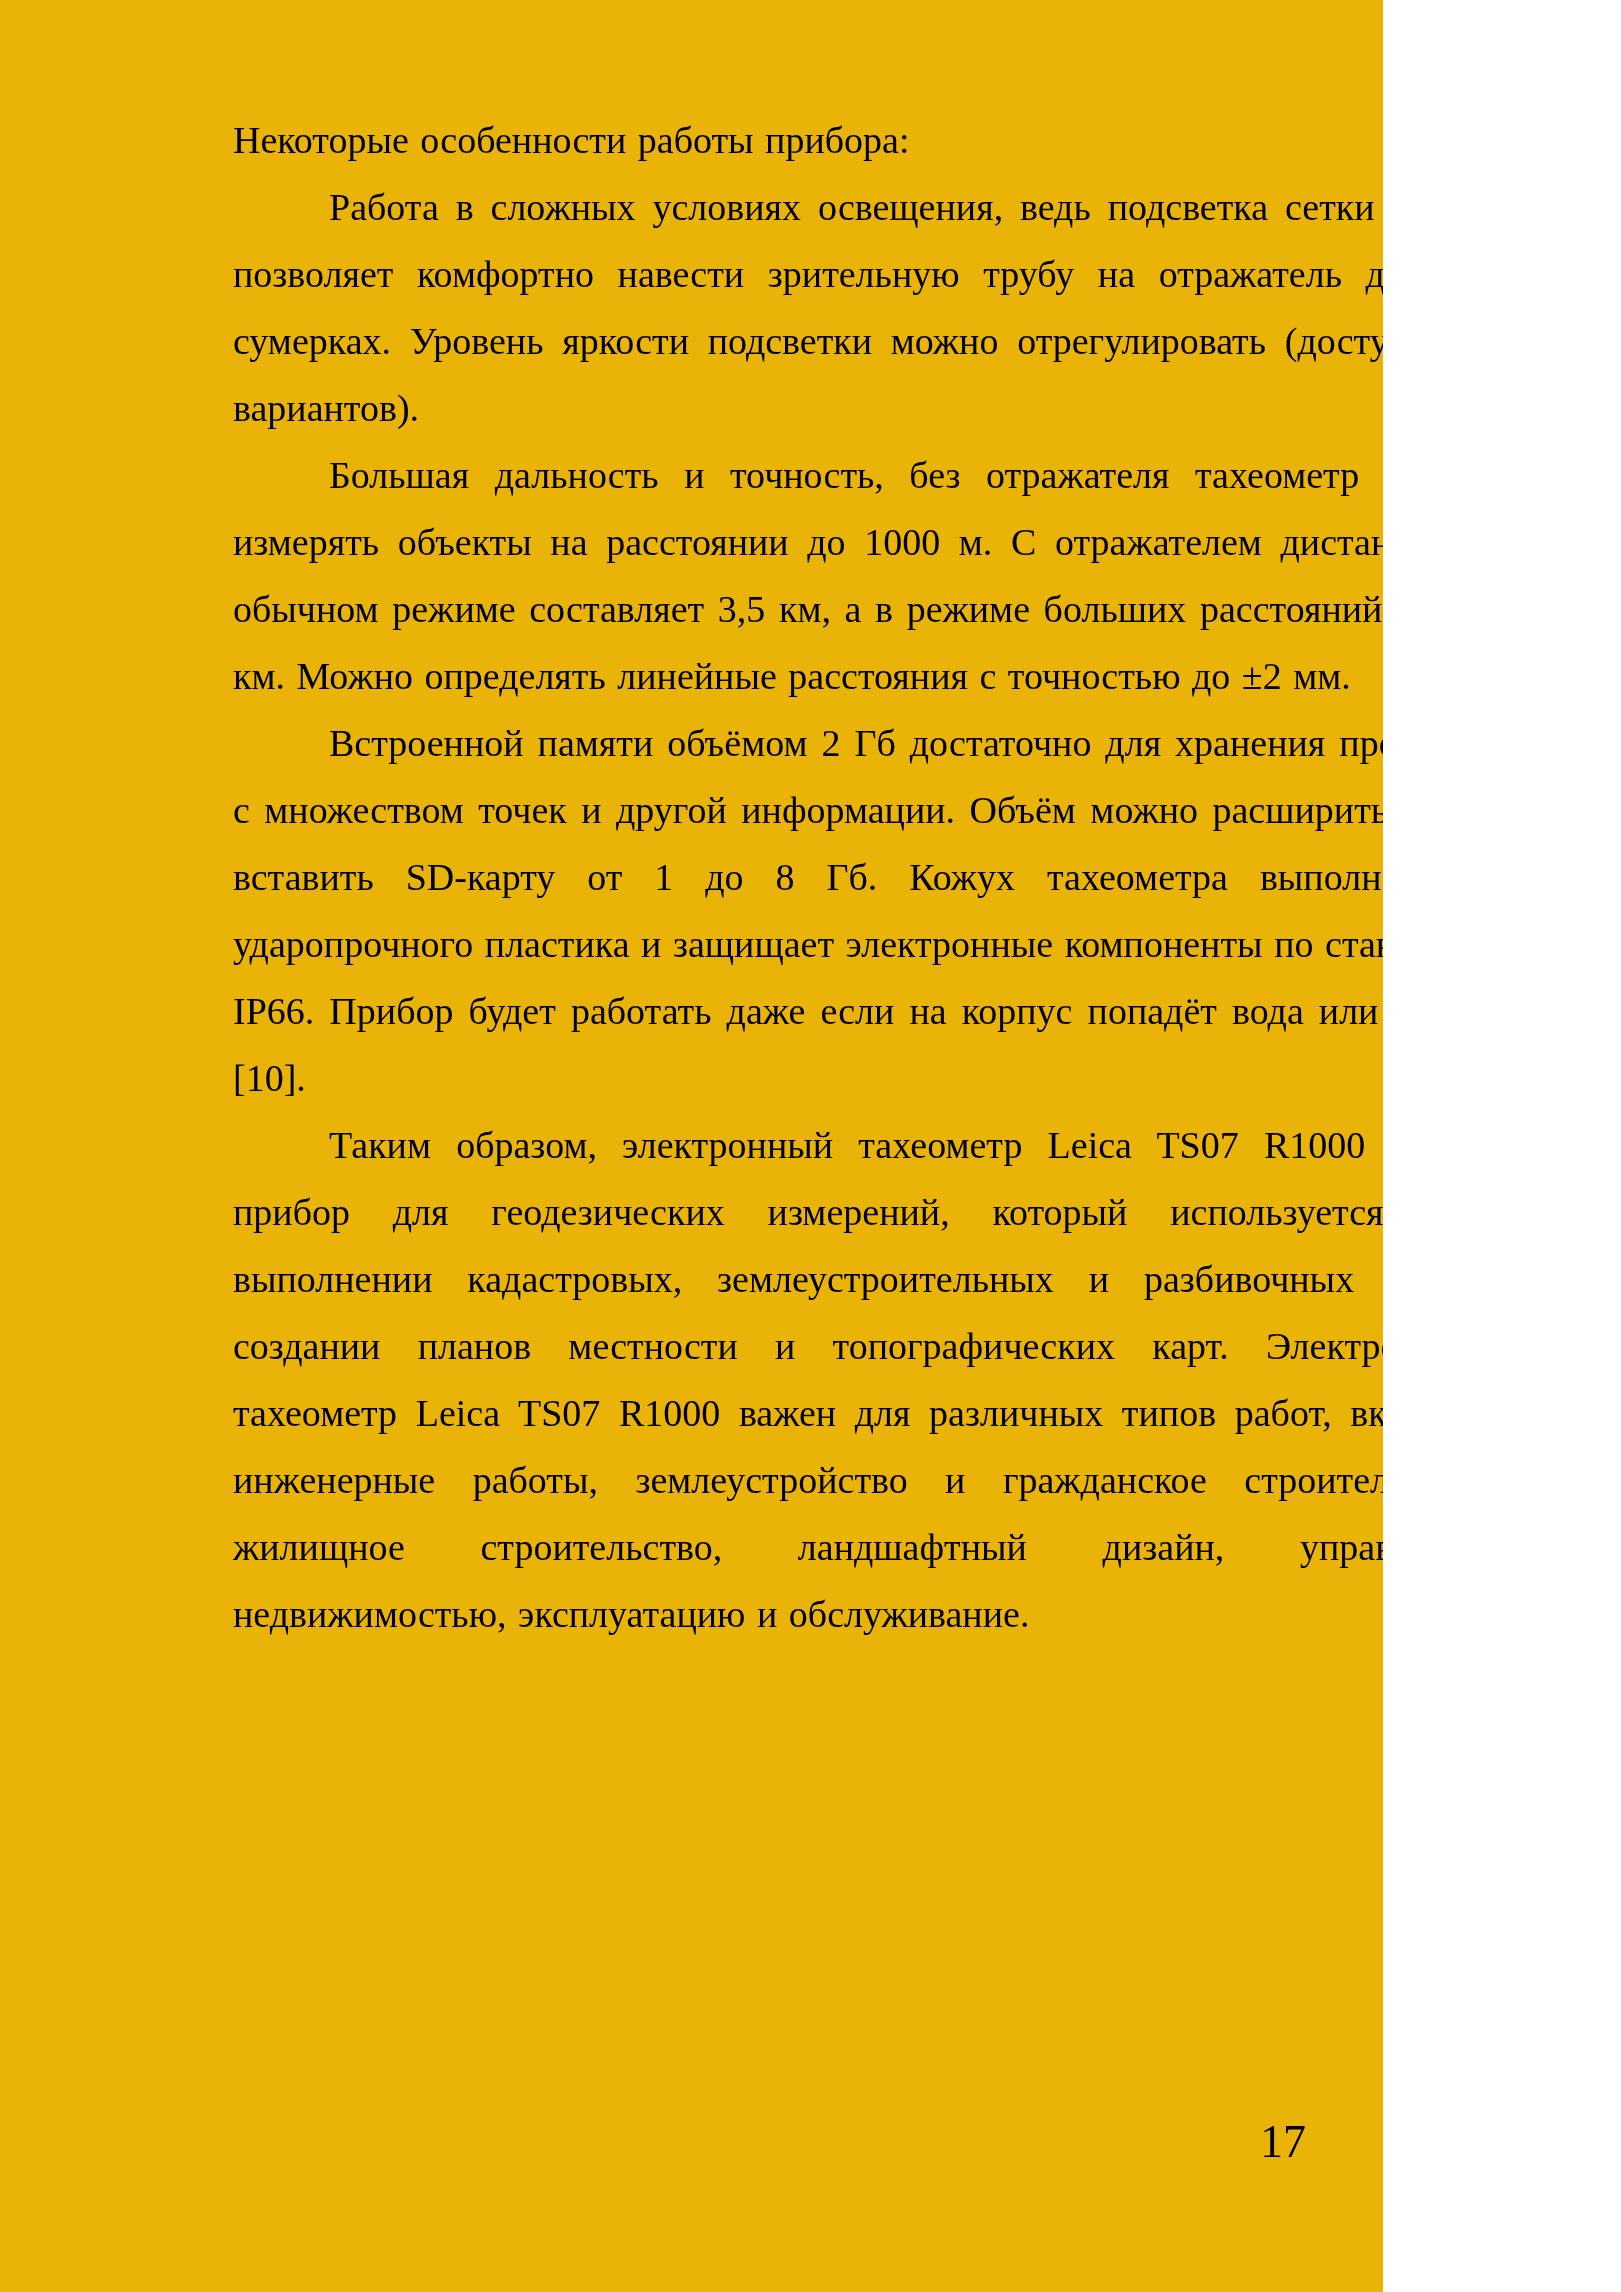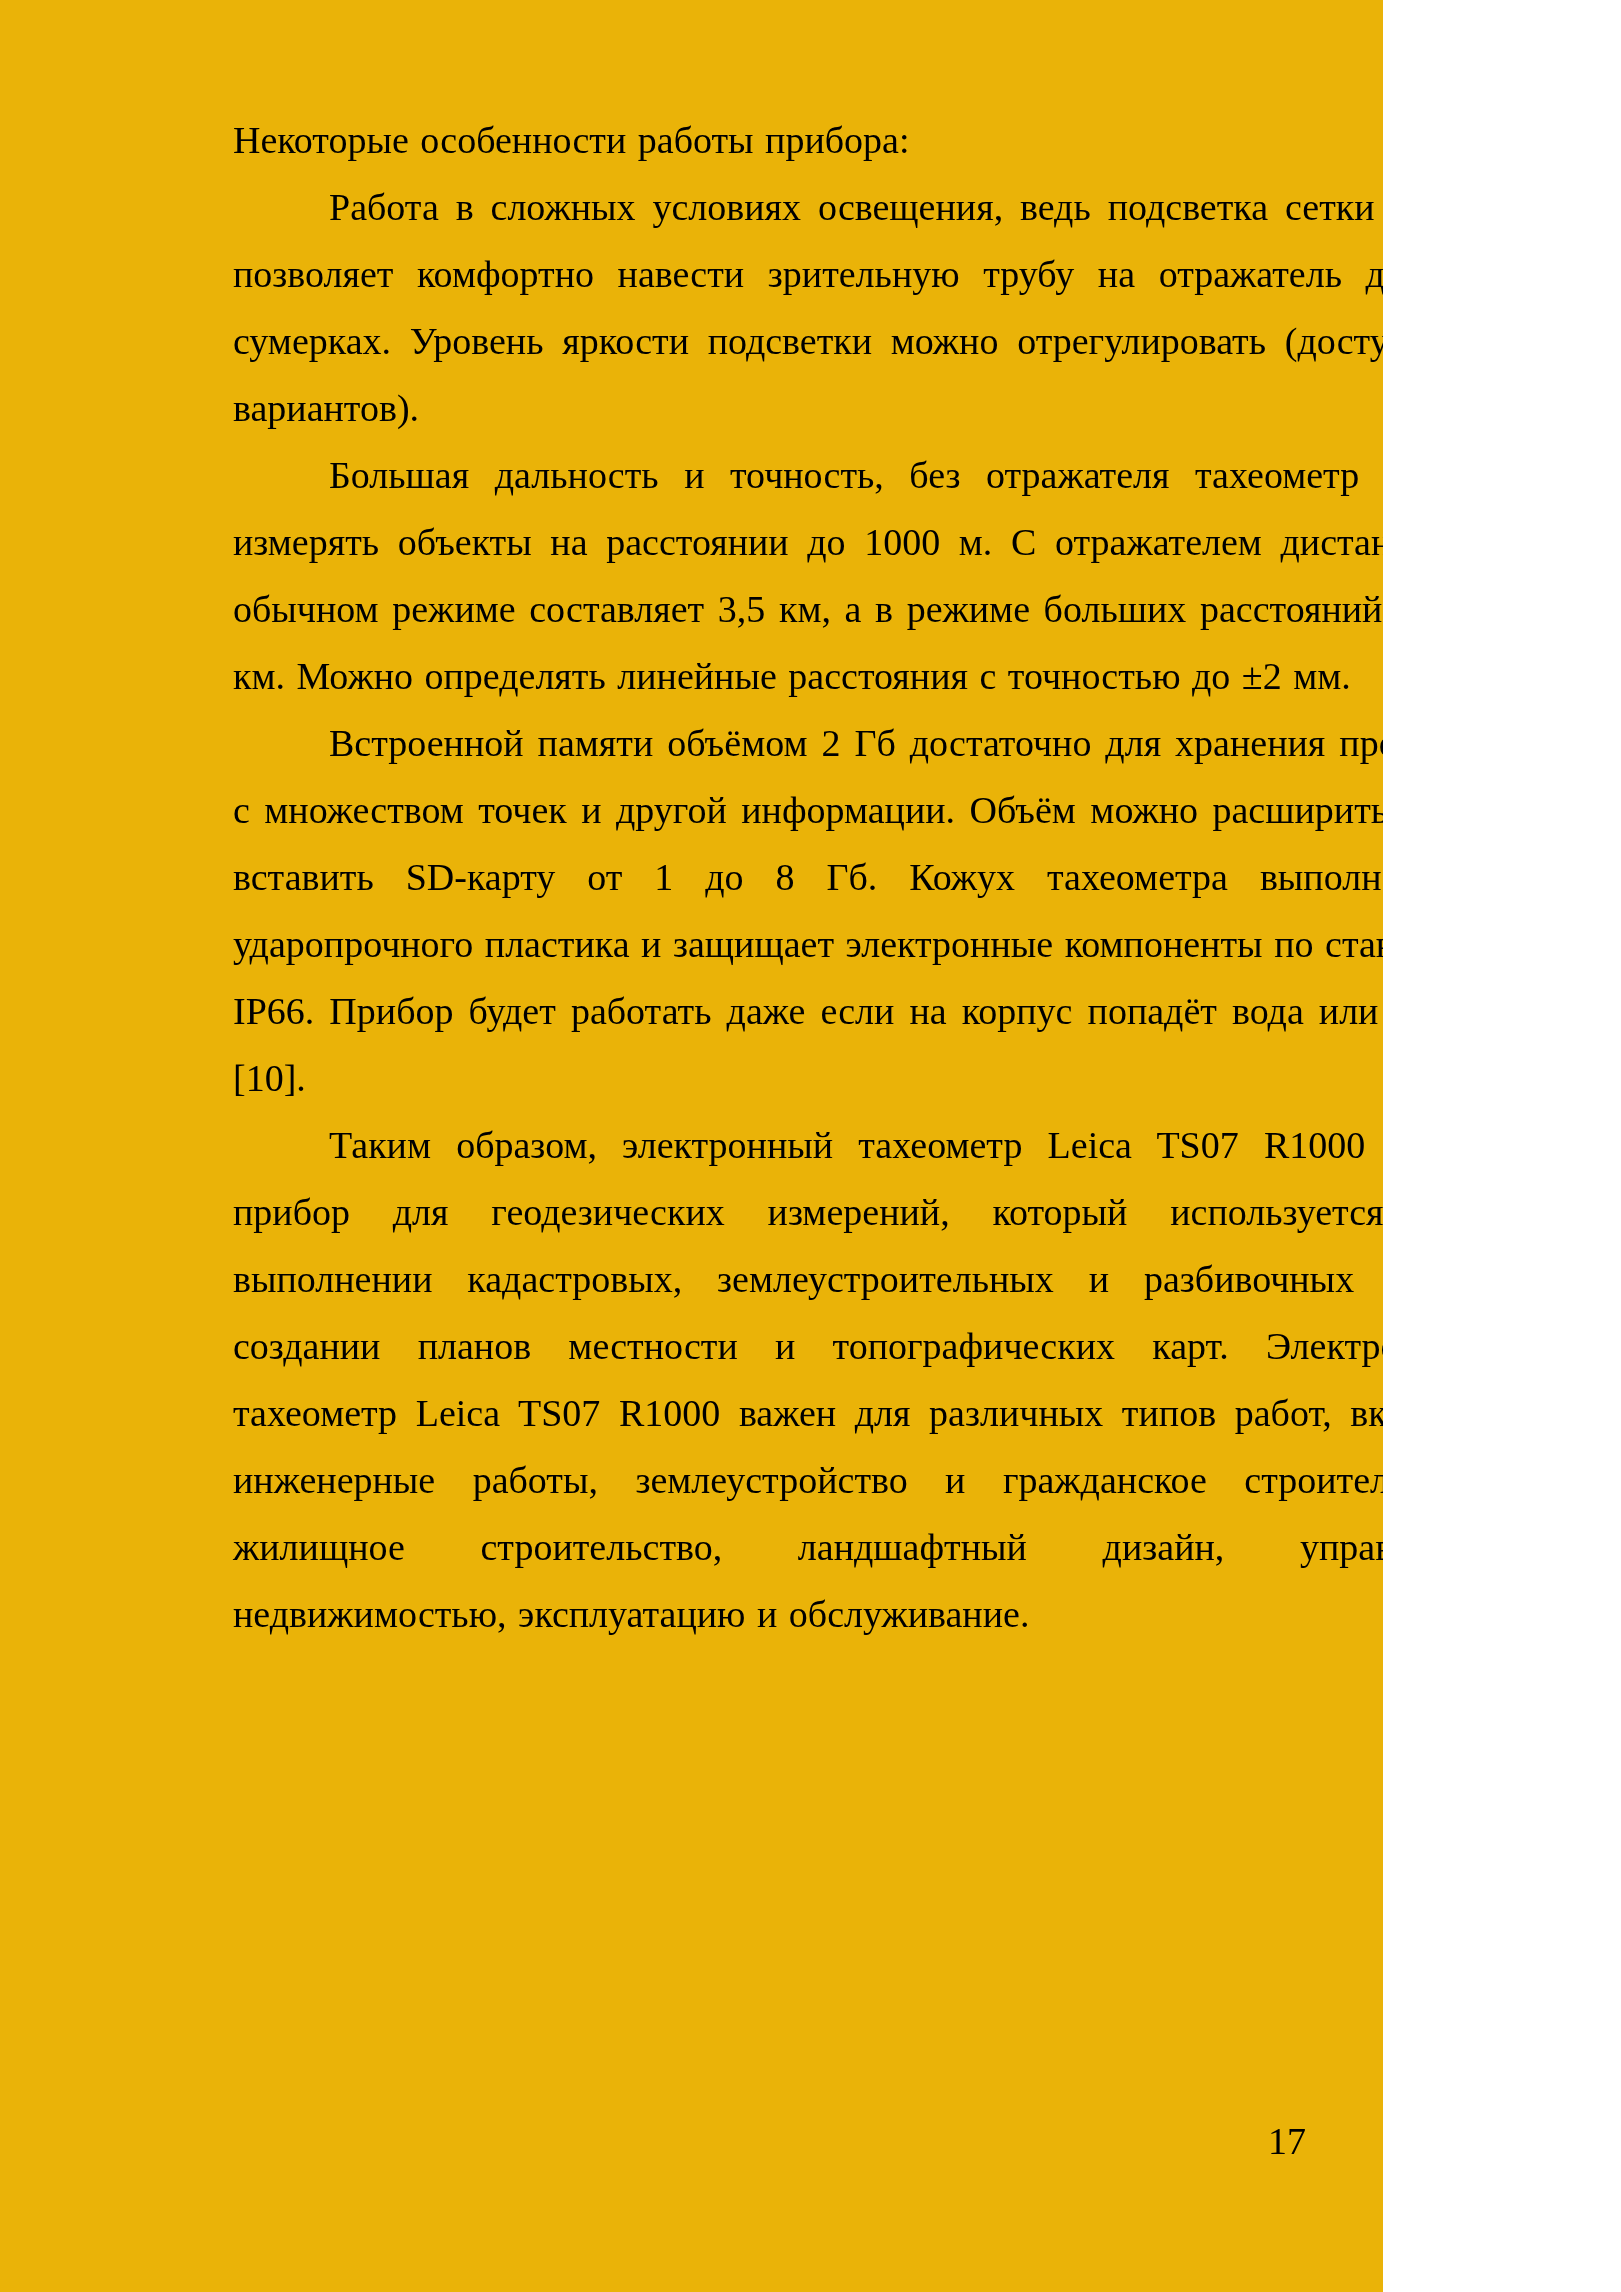--- a/index.html
+++ b/index.html
@@ -34,21 +34,21 @@
     hyphens: none;
     -webkit-hyphens: none;
   }
   .content p.heading {
     text-indent: 0;
   }
   .page-number {
     position: absolute;
     top: 2108px;
     right: 77px;
-    font-size: 38px;
+    font-size: 46px;
     line-height: 67px;
     text-align: center;
   }
 </style>
 </head>
 <body>
 
 <div class="page">
   <div class="content">
     <p class="heading">Некоторые особенности работы прибора:</p>

